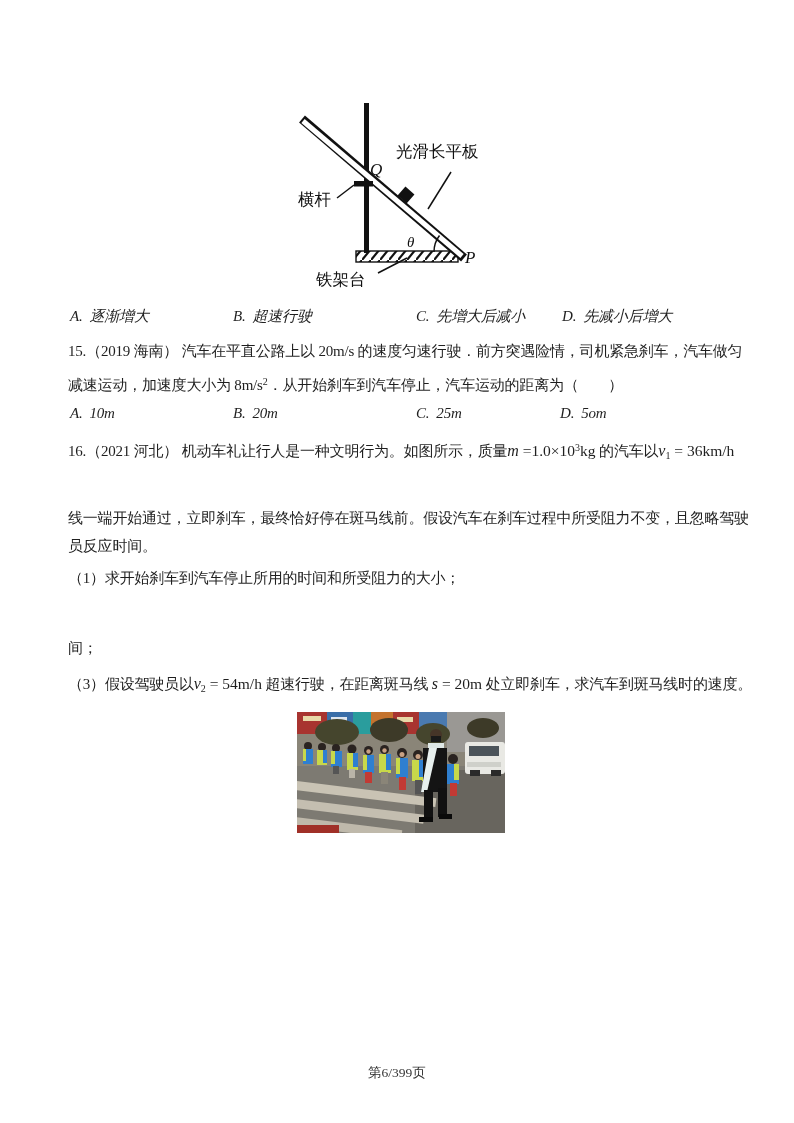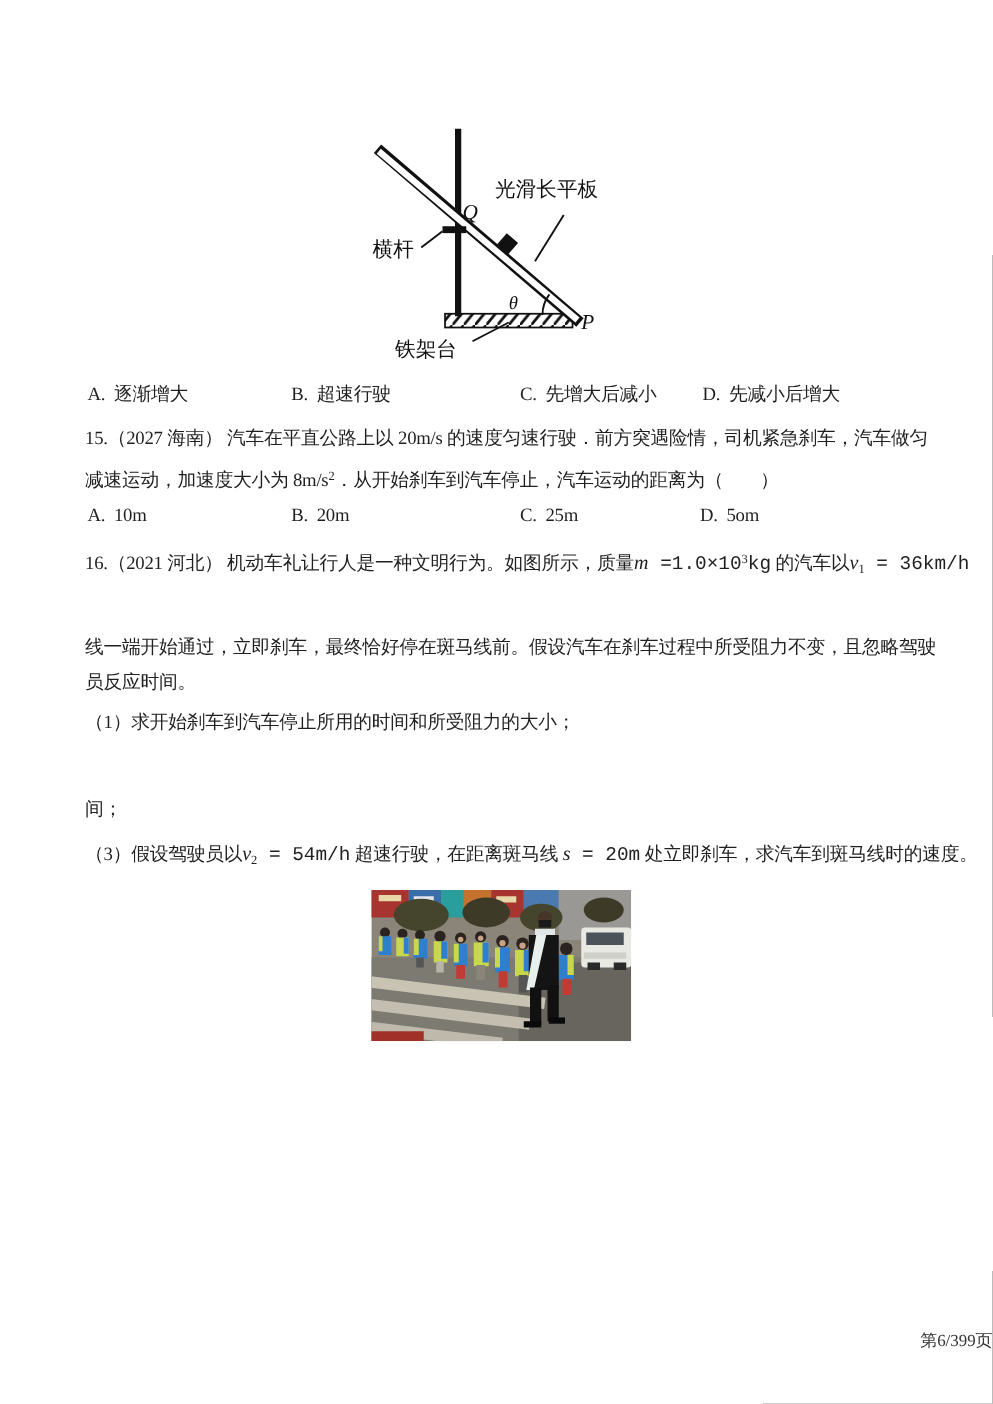--- a/index.html
+++ b/index.html
@@ -5,30 +5,30 @@
   html,body{margin:0;padding:0;background:#888;}
   .page{
     position:relative;width:794px;height:1123px;margin:0 auto;background:#ffffff;
     font-family:"Liberation Serif","DejaVu Serif",serif;color:#1f1f1f;overflow:hidden;
   }
   .line{
     position:absolute;left:68px;width:670px;white-space:nowrap;
     font-size:15px;letter-spacing:-0.2px;line-height:20px;
   }
   .optrow{left:0;width:794px;}
-  .opt{position:absolute;white-space:nowrap;}
+  .opt{position:absolute;white-space:nowrap;font-style:italic;}
   .okey{margin-right:7px;}
   .fvar{font-family:"Liberation Serif",serif;font-style:italic;font-size:16px;letter-spacing:0;}
-  .fnum{font-family:Liberation Mono, monospace;font-size:15.5px;letter-spacing:0;}
+  .fnum{font-family:Liberation Serif, serif;font-size:15.5px;letter-spacing:0;}
   .fsub{font-size:10px;font-style:normal;vertical-align:-3px;letter-spacing:0;}
   .fsup{font-size:10px;font-style:normal;vertical-align:5px;letter-spacing:0;}
   .diagram-wrap{position:absolute;left:290px;top:95px;width:220px;height:205px;}
   .photo-wrap{position:absolute;left:297px;top:712px;width:208px;height:121px;overflow:hidden;}
   .footer{
-    position:absolute;top:1064px;left:0;width:794px;text-align:right;
+    position:absolute;top:1064px;left:0;width:794px;text-align:center;
     font-size:13.5px;color:#333;
   }
   svg text{fill:#111;}
   .cjk-label{font-family:"Liberation Serif",serif;font-size:16.5px;}
 </style>
 </head>
 <body>
 
 <div class="page">
 
@@ -66,21 +66,21 @@
     </svg>
   </div>
 
   <div class="line optrow" style="top:306px">
     <span class="opt" style="left:70px"><span class="okey">A.</span><span>逐渐增大</span></span>
     <span class="opt" style="left:233px"><span class="okey">B.</span><span>超速行驶</span></span>
     <span class="opt" style="left:416px"><span class="okey">C.</span><span>先增大后减小</span></span>
     <span class="opt" style="left:562px"><span class="okey">D.</span><span>先减小后增大</span></span>
   </div>
 
-  <div class="line" style="top:341px"><span>15.（2027 海南） 汽车在平直公路上以 20m/s 的速度匀速行驶．前方突遇险情，司机紧急刹车，汽车做匀</span></div>
+  <div class="line" style="top:341px"><span>15.（2019 海南） 汽车在平直公路上以 20m/s 的速度匀速行驶．前方突遇险情，司机紧急刹车，汽车做匀</span></div>
   <div class="line" style="top:372px"><span>减速运动，加速度大小为 8m/s</span><span class="fsup">2</span><span>．从开始刹车到汽车停止，汽车运动的距离为（　　）</span></div>
   <div class="line optrow" style="top:403px">
     <span class="opt" style="left:70px"><span class="okey">A.</span><span>10m</span></span>
     <span class="opt" style="left:233px"><span class="okey">B.</span><span>20m</span></span>
     <span class="opt" style="left:416px"><span class="okey">C.</span><span>25m</span></span>
     <span class="opt" style="left:560px"><span class="okey">D.</span><span>5om</span></span>
   </div>
 
   <div class="line" style="top:438px"><span>16.（2021 河北） 机动车礼让行人是一种文明行为。如图所示，质量</span><span class="fvar">m</span><span class="fnum"> =1.0×10</span><span class="fsup">3</span><span class="fnum">kg</span><span> 的汽车以</span><span class="fvar">v</span><span class="fsub">1</span><span class="fnum"> = 36km/h</span></div>
   <div class="line" style="top:536px"><span>员反应时间。</span></div>

